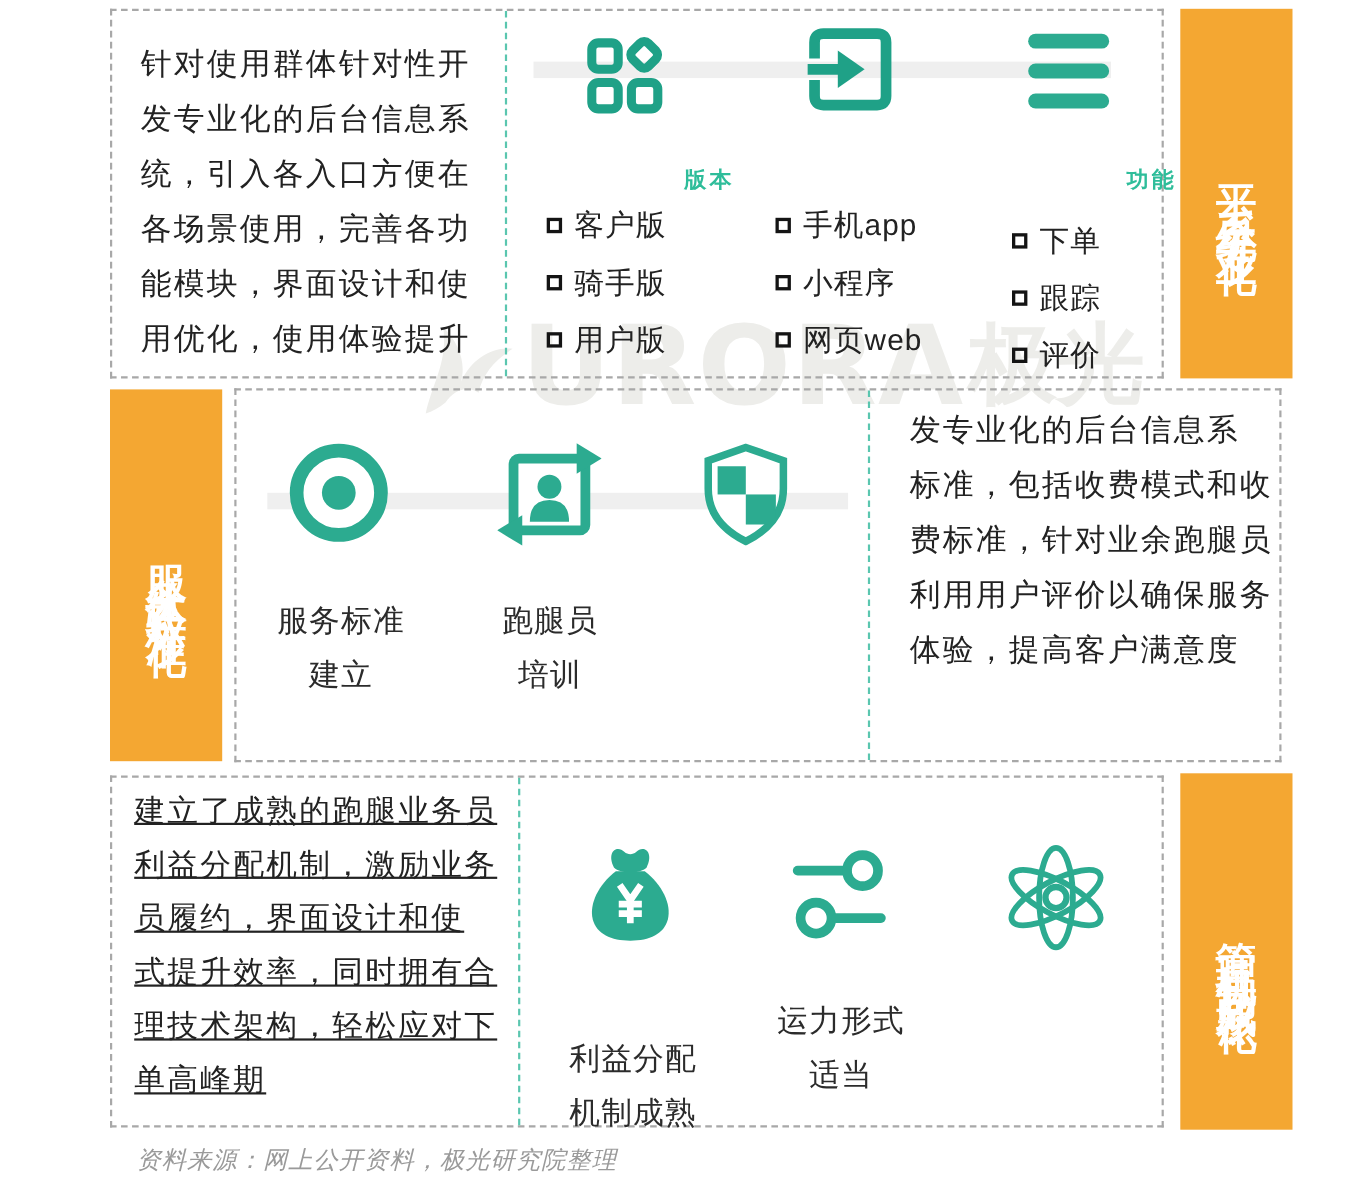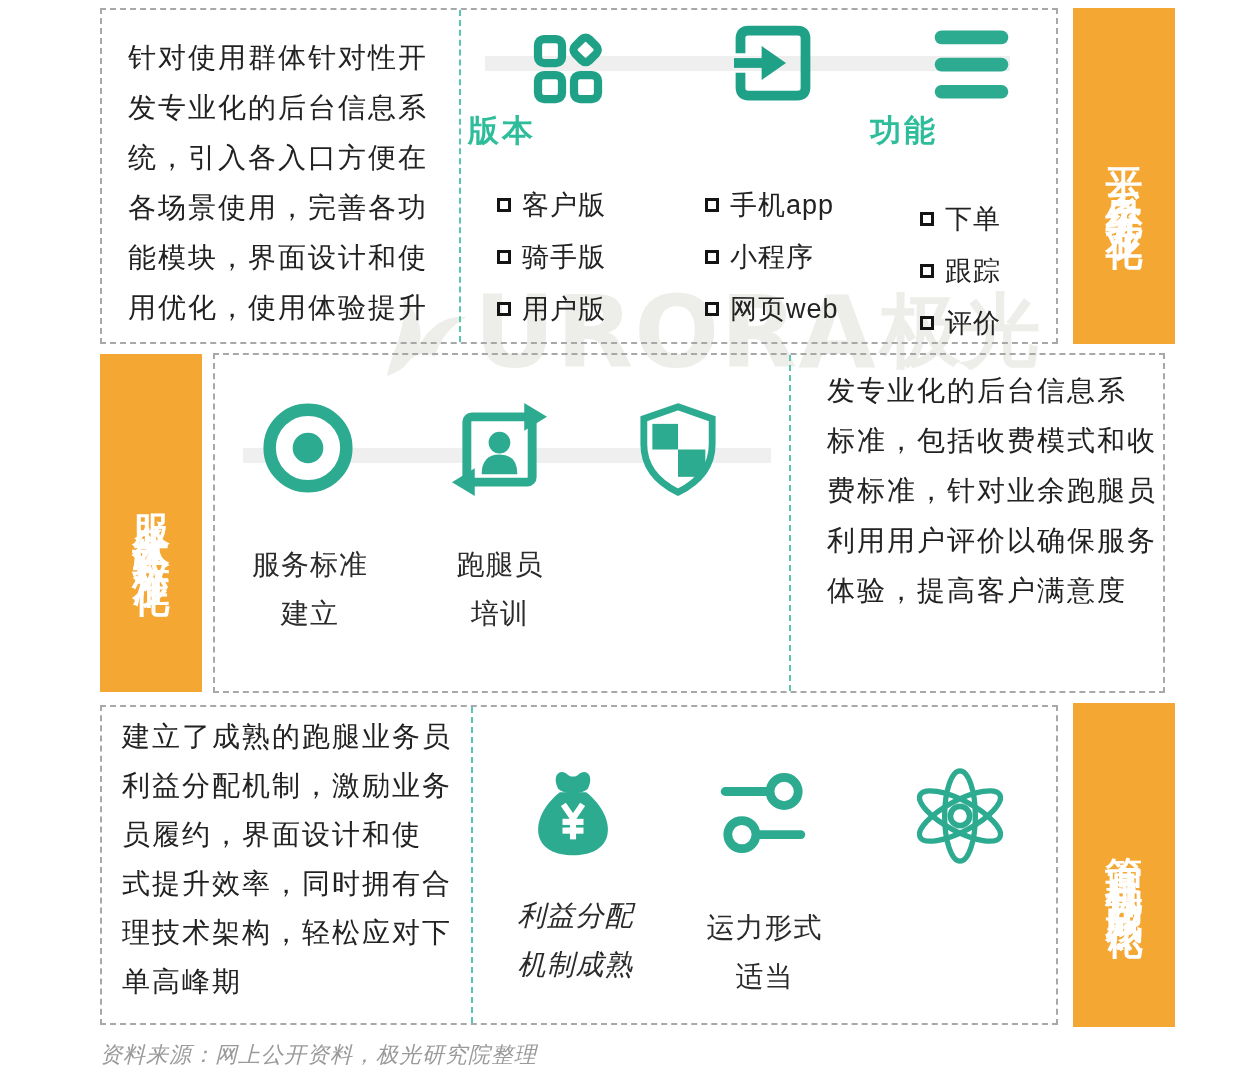--- a/index.html
+++ b/index.html
@@ -6,27 +6,27 @@
   *{box-sizing:border-box;}
   .canvas{position:relative;width:1233px;height:1080px;background:#fff;overflow:hidden;
           font-family:"Liberation Sans","DejaVu Sans",sans-serif;}
   .abs{position:absolute;}
   .dashed-box{border:2px dashed #A8A8A8;background:transparent;}
   .teal-divider{width:0;border-left:2px dashed #5AC6AF;}
   .band{background:#EFEFEF;height:15px;}
   .desc{font-size:28px;color:#222;letter-spacing:2px;line-height:50px;}
   .desc div{white-space:nowrap;}
   .desc.lh49{line-height:49px;}
-  .col-title{font-size:31px;font-weight:bold;color:#2EBD9A;letter-spacing:3px;text-align:left;}
+  .col-title{font-size:20px;font-weight:bold;color:#2EBD9A;letter-spacing:3px;text-align:right;margin-top:40px;}
   .list .li{display:flex;align-items:center;height:30px;margin-bottom:22px;font-size:27px;color:#222;letter-spacing:1px;white-space:nowrap;}
   .sq{width:14px;height:14px;border:3.5px solid #141414;margin-right:11px;flex:none;}
   .feat-label{font-size:28px;color:#2B2B2B;text-align:center;line-height:49px;letter-spacing:1px;}
   .side-bar{background:#F4A732;display:flex;align-items:center;justify-content:center;}
   .side-label{writing-mode:vertical-rl;text-orientation:upright;color:#fff;font-size:37px;font-weight:bold;letter-spacing:11px;line-height:1;}
-  .source{font-style:italic;color:#9A9A9A;font-size:22px;letter-spacing:1px;white-space:nowrap;}
+  .source{font-style:italic;color:#9A9A9A;font-size:22px;letter-spacing:1px;white-space:nowrap;margin-left:24px;}
   .watermark{display:flex;align-items:center;color:#EDEDEA;z-index:0;}
   .wm-latin{font-size:100px;font-weight:bold;font-family:"DejaVu Sans",sans-serif;letter-spacing:1px;}
   .wm-cjk{font-size:80px;font-weight:bold;margin-left:4px;}
   .icon-svg{display:block;}
   .z1{z-index:1;}
 </style>
 </head>
 <body>
 
 <div class="canvas">
@@ -170,40 +170,40 @@
     <div>发专业化的后台信息系</div>
     <div>标准，包括收费模式和收</div>
     <div>费标准，针对业余跑腿员</div>
     <div>利用用户评价以确保服务</div>
     <div>体验，提高客户满意度</div>
   </div>
 
   <div class="abs dashed-box z1" style="left:100px;top:705px;width:958px;height:320px;"></div>
   <div class="abs teal-divider z1" style="left:471px;top:707px;height:316px;"></div>
 
-  <div class="abs desc lh49 z1" style="left:122px;top:712px;">
+  <div class="abs desc lh49 z1" style="left:122px;top:712px;text-decoration:underline;">
     <div>建立了成熟的跑腿业务员</div>
     <div>利益分配机制，激励业务</div>
     <div>员履约，界面设计和使</div>
     <div>式提升效率，同时拥有合</div>
     <div>理技术架构，轻松应对下</div>
     <div>单高峰期</div>
   </div>
 
   <svg class="abs icon-svg z1" style="left:531px;top:765px;" width="84" height="98" viewBox="0 0 96 110">
     <path d="M31 26 C23 10 34 2 42 10 C45 13 51 13 54 10 C62 2 73 10 65 26 C58 33 38 33 31 26 Z" fill="#2CAB90"></path>
     <path d="M33 30 C15 44 5 64 9 80 C13 95 28 102 48 102 C68 102 83 95 87 80 C91 64 81 44 63 30 Z" fill="#2CAB90"></path>
     <g stroke="#ffffff" stroke-width="7" fill="none">
       <path d="M37 44 L48 60 L59 44"></path>
       <line x1="48" y1="60" x2="48" y2="84"></line>
       <line x1="36" y1="64" x2="60" y2="64"></line>
       <line x1="36" y1="74" x2="60" y2="74"></line>
     </g>
   </svg>
-  <div class="abs feat-label z1" style="left:493px;top:891px;width:165px;font-style:italic;">
+  <div class="abs feat-label z1" style="left:493px;top:938px;width:165px;">
     <div>利益分配</div>
     <div>机制成熟</div>
   </div>
 
   <svg class="abs icon-svg z1" style="left:719px;top:771px;" width="88" height="85" viewBox="0 0 100 96">
     <g stroke="#2CAB90" stroke-width="10" fill="none" stroke-linecap="round">
       <line x1="7" y1="23" x2="53" y2="23"></line>
       <circle cx="74" cy="23" r="16"></circle>
       <circle cx="26" cy="72" r="16"></circle>
       <line x1="47" y1="72" x2="93" y2="72"></line>

